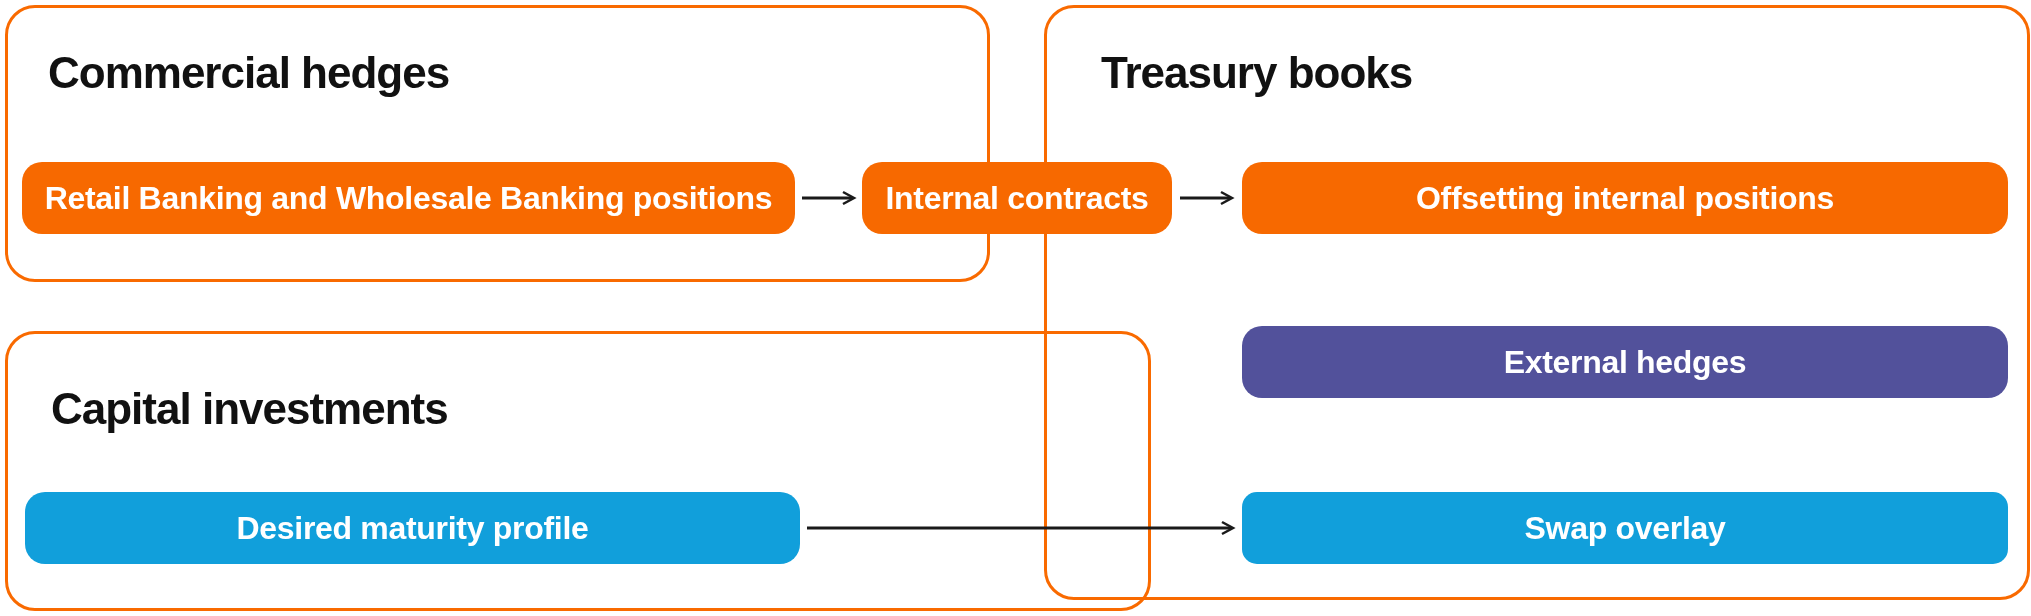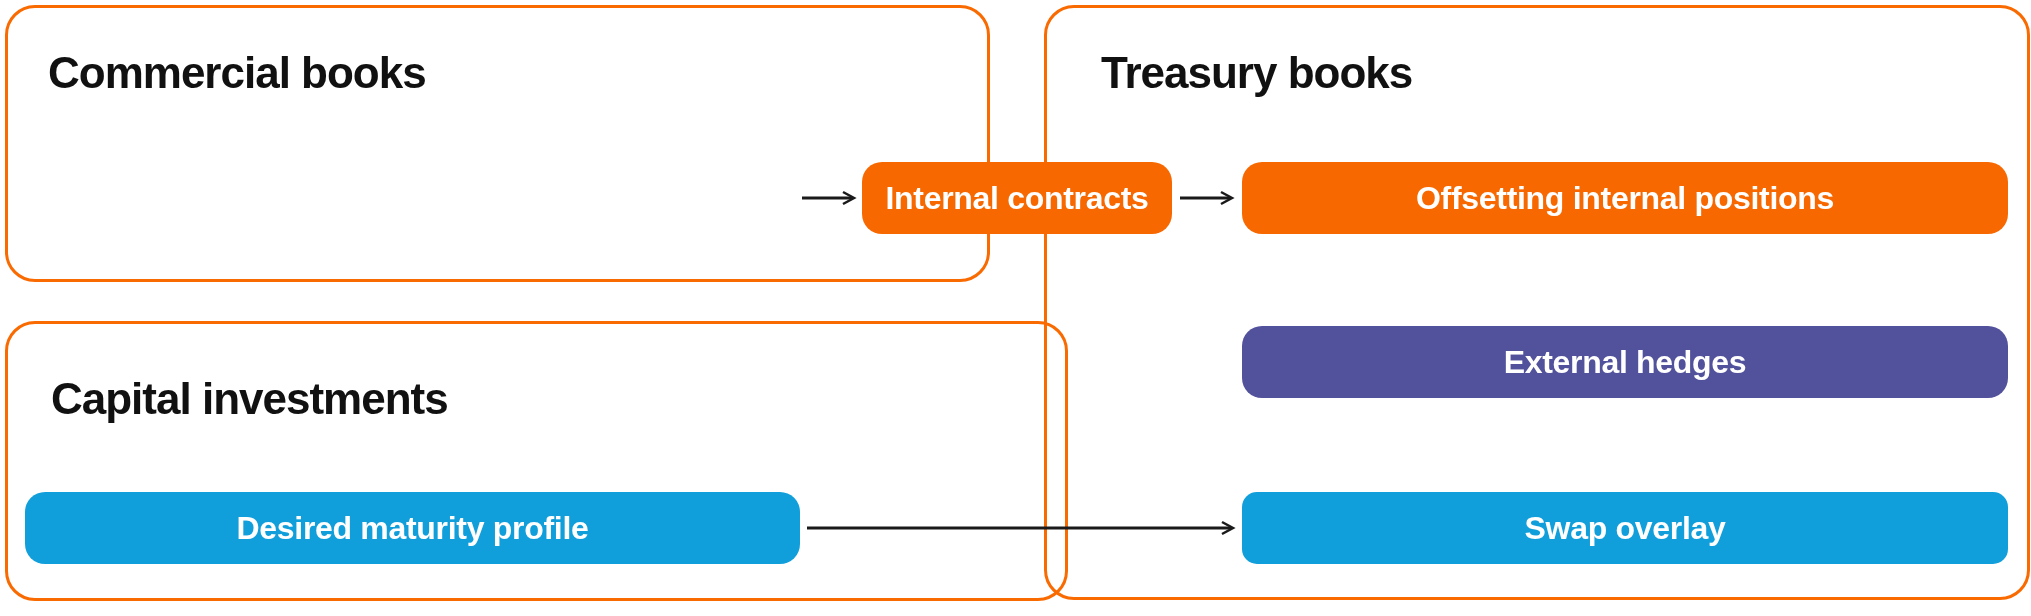--- a/index.html
+++ b/index.html
@@ -17,21 +17,21 @@
   }
   .panel {
     position: absolute;
     border: 3px solid var(--panel_border, #F96A00);
     border-radius: 30px;
     background: transparent;
     box-sizing: border-box;
     z-index: 1;
   }
   .panel-commercial { left: 5px;    top: 5px;   width: 985px; height: 277px; }
-  .panel-capital    { left: 5px;    top: 321px; width: 1063px; height: 280px; }
+  .panel-capital    { left: 5px;    top: 331px; width: 1146px; height: 280px; }
   .panel-treasury   { left: 1044px; top: 5px;   width: 986px; height: 595px; }
   .panel-title {
     position: absolute;
     font-size: 44px;
     font-weight: bold;
     letter-spacing: -1px;
     line-height: 1;
     color: var(--title_text, #111111);
     white-space: nowrap;
   }
@@ -79,21 +79,21 @@
     stroke-width: 3;
     fill: none;
   }
 </style>
 </head>
 <body>
 
 <div class="canvas">
 
   <div class="panel panel-commercial">
-    <div class="panel-title">Commercial books</div>
+    <div class="panel-title">Commercial hedges</div>
   </div>
 
   <div class="panel panel-capital">
     <div class="panel-title">Capital investments</div>
   </div>
 
   <div class="panel panel-treasury">
     <div class="panel-title">Treasury books</div>
   </div>
 
@@ -101,20 +101,23 @@
     <defs>
       <marker id="arrowhead" markerWidth="16" markerHeight="16" refX="12" refY="8" orient="auto" markerUnits="userSpaceOnUse">
         <path d="M2,2 L13,8 L2,14" fill="none" stroke="#1a1a1a" stroke-width="2.5" stroke-linejoin="miter"></path>
       </marker>
     </defs>
     <line class="arrow-line" x1="802" y1="198" x2="853" y2="198" marker-end="url(#arrowhead)"></line>
     <line class="arrow-line" x1="1180" y1="198" x2="1231" y2="198" marker-end="url(#arrowhead)"></line>
     <line class="arrow-line" x1="807" y1="528" x2="1232" y2="528" marker-end="url(#arrowhead)"></line>
   </svg>
 
+  <div class="node node-orange node-retail">
+    <span class="node-label">Retail Banking and Wholesale Banking positions</span>
+  </div>
 
   <div class="node node-orange node-offsetting">
     <span class="node-label">Offsetting internal positions</span>
   </div>
 
   <div class="node node-orange node-internal-contracts">
     <span class="node-label">Internal contracts</span>
   </div>
 
   <div class="node node-purple node-external-hedges">

